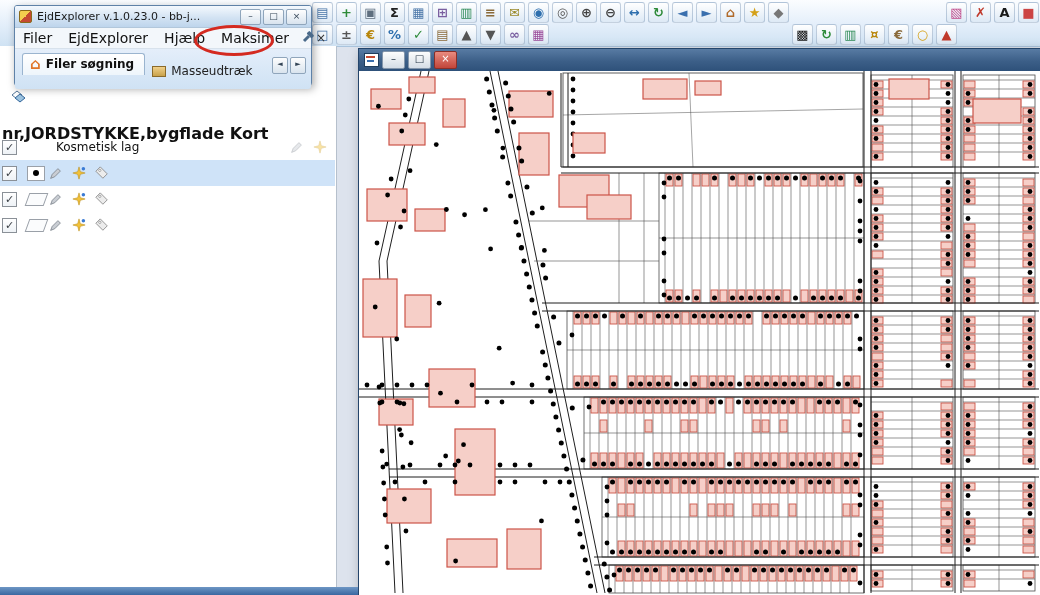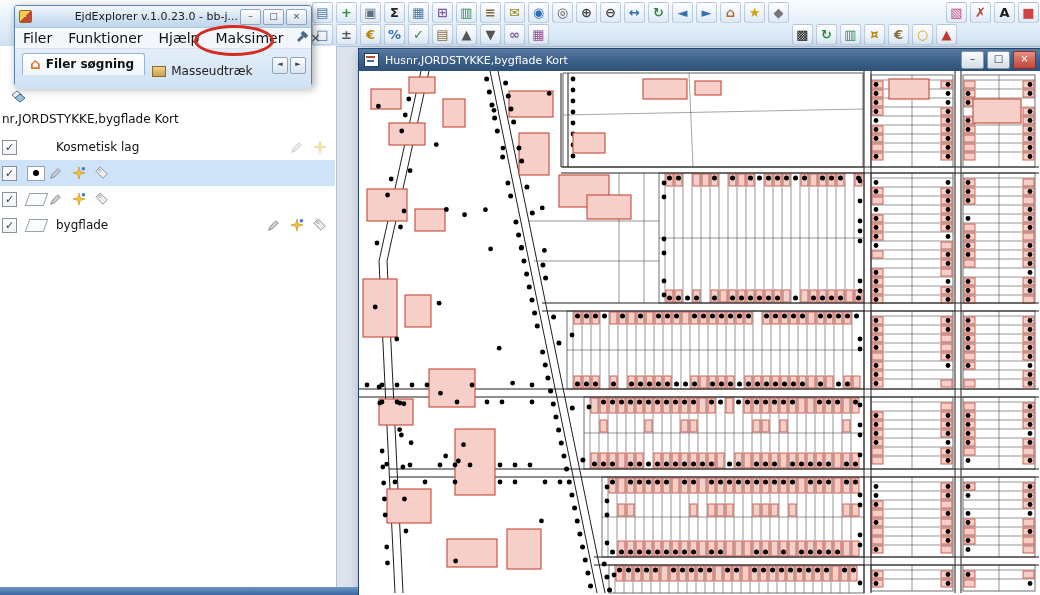--- a/index.html
+++ b/index.html
@@ -14,21 +14,21 @@
     font-size:13px;font-weight:bold;background:linear-gradient(#ffffff,#dde9f5);
     border:1px solid rgba(110,140,175,.4);border-radius:3px;cursor:default;}
 
   
   .workspace-bg{position:absolute;left:337px;top:46px;width:703px;height:549px;background:#dde3ed;z-index:0;}
 
   
   .left-panel{position:absolute;left:0;top:46px;width:336px;height:549px;background:#fff;
     border-right:1px solid #b6c0cc;z-index:1;}
   .panel-header-icon{position:absolute;left:8px;top:42px;}
-  .panel-title{position:absolute;left:2px;top:66px;font-size:12px;font-weight:normal;white-space:nowrap;}
+  .panel-title{position:absolute;left:2px;top:78px;font-size:16px;font-weight:bold;white-space:nowrap;}
   .layer-list{position:absolute;left:0;top:88px;right:1px;}
   .layer-row{display:flex;align-items:center;height:26px;padding:0 6px 0 2px;}
   .layer-row.selected{background:#cfe3f8;}
   .chk{width:13px;height:13px;border:1px solid #8a9097;background:linear-gradient(#ffffff,#eef2f6);
     display:flex;align-items:center;justify-content:center;font-size:11px;line-height:11px;color:#3a3f45;flex:none;}
   .geom{width:24px;height:16px;margin-left:7px;display:flex;align-items:center;justify-content:center;flex:none;}
   .dot-box{width:16px;height:13px;border:1px solid #9aa0a8;background:#fff;position:relative;}
   .dot-box::after{content:'';position:absolute;left:5px;top:3px;width:6px;height:6px;background:#000;border-radius:50%;}
   .poly-box{width:17px;height:11px;border:1px solid #9aa0a8;background:#fbfcfd;transform:skewX(-20deg);}
   .layer-label{font-size:12px;margin-left:8px;flex:1;white-space:nowrap;overflow:hidden;}
@@ -41,21 +41,21 @@
 
   
   .app-window{position:absolute;left:14px;top:5px;width:296px;height:79px;z-index:6;
     border:1px solid #5f82a8;border-radius:3px;background:#e9f2fb;
     box-shadow:2px 3px 8px rgba(0,0,0,.35);}
   .app-titlebar{height:21px;display:flex;align-items:center;padding:0 4px;
     background:linear-gradient(#f4f9fe,#d3e3f3 55%,#bed5ec);
     border-bottom:1px solid #b2c7db;border-radius:2px 2px 0 0;}
   .app-icon{width:11px;height:11px;flex:none;border-radius:2px;
     background:linear-gradient(135deg,#f3cf4e 0 50%,#c54a32 50% 100%);border:1px solid #8a6a1a;}
-  .app-title{font-size:11px;margin-left:5px;flex:1;white-space:nowrap;overflow:hidden;color:#1a1a1a;text-align:right;}
+  .app-title{font-size:11px;margin-left:5px;flex:1;white-space:nowrap;overflow:hidden;color:#1a1a1a;}
   .cap-btn{width:19px;height:14px;margin-left:2px;flex:none;text-align:center;font-size:9px;line-height:12px;
     color:#334455;background:linear-gradient(#fefefe,#d8e3ee);border:1px solid #8fa5bb;border-radius:2px;}
   .app-menubar{height:20px;display:flex;align-items:center;gap:16px;padding:0 8px;position:relative;
     background:#f3f7fb;border-bottom:1px solid #d8e2ec;}
   .menu-item{font-size:14px;cursor:default;}
   .menu-right{margin-left:auto;display:flex;align-items:center;gap:8px;}
   .pin{display:inline-block;width:3px;height:7px;background:#4a6a8a;position:relative;transform:rotate(45deg);}
   .pin::before{content:'';position:absolute;top:-4px;left:-2px;width:7px;height:4px;background:#4a6a8a;border-radius:1px;}
   .menu-close{font-size:12px;color:#333;line-height:12px;}
   .annotation-ellipse{position:absolute;left:179px;top:-3px;width:74px;height:25px;
@@ -233,21 +233,20 @@
         </span>
       </div>
 
       <div class="layer-row">
         <span class="chk">
             <span>✓</span>
           </span>
         <span class="geom">
             <span class="poly-box"></span>
           </span>
-        <span class="layer-label">bygflade</span>
         <span class="row-actions">
           <span class="act">
             <svg width="13" height="13" viewBox="0 0 16 16">
                 <path d="M2 14 L4 9 L11 2 L14 5 L7 12 Z" fill="#c9cdd3" stroke="#7a818a" stroke-width="1"></path>
               </svg>
           </span>
           <span class="act">
             <svg width="14" height="14" viewBox="0 0 16 16">
                 <path d="M8 1 L9.5 6.5 L15 8 L9.5 9.5 L8 15 L6.5 9.5 L1 8 L6.5 6.5 Z" fill="#f2c23a" stroke="#b8860b" stroke-width="0.6"></path>
                 <circle cx="13" cy="3" r="2" fill="#3a7bd5"></circle>
@@ -270,21 +269,21 @@
   <div class="app-window">
     <div class="app-titlebar">
       <span class="app-icon"></span>
       <span class="app-title">EjdExplorer v.1.0.23.0 - bb-j...</span>
       <span class="cap-btn">–</span>
       <span class="cap-btn">□</span>
       <span class="cap-btn">×</span>
     </div>
     <div class="app-menubar">
       <span class="menu-item">Filer</span>
-      <span class="menu-item">Funktioner</span>
+      <span class="menu-item">EjdExplorer</span>
       <span class="menu-item">Hjælp</span>
       <span class="menu-item">Maksimer</span>
       <span class="menu-right">
         <span class="pin"></span>
         <span class="menu-close">×</span>
       </span>
       <span class="annotation-ellipse"></span>
     </div>
     <div class="app-tabstrip">
       <span class="tab active">
@@ -298,21 +297,20 @@
       <span class="tab-arrows">
         <span class="arrow-btn">◄</span>
         <span class="arrow-btn">►</span>
       </span>
     </div>
   </div>
 
   <div class="map-window">
     <div class="map-titlebar">
       <span class="map-title-icon"></span>
-      <span class="map-title-text">Husnr,JORDSTYKKE,bygflade Kort</span>
       <span class="map-cap-btn">–</span>
       <span class="map-cap-btn">□</span>
       <span class="map-cap-btn close">×</span>
     </div>
     <div class="map-content">
       <svg id="mapsvg" width="680" height="523" viewBox="0 0 680 523">
           <rect x="0" y="0" width="680" height="523" fill="#ffffff"></rect>
           <rect x="300" y="102" width="205" height="130" fill="none" stroke="#4d4d4d" stroke-width="0.8"></rect>
           <line x1="300" y1="167" x2="505" y2="167" stroke="#4d4d4d" stroke-width="0.6"></line>
           <line x1="306" y1="102" x2="306" y2="232" stroke="#4d4d4d" stroke-width="0.6"></line>

